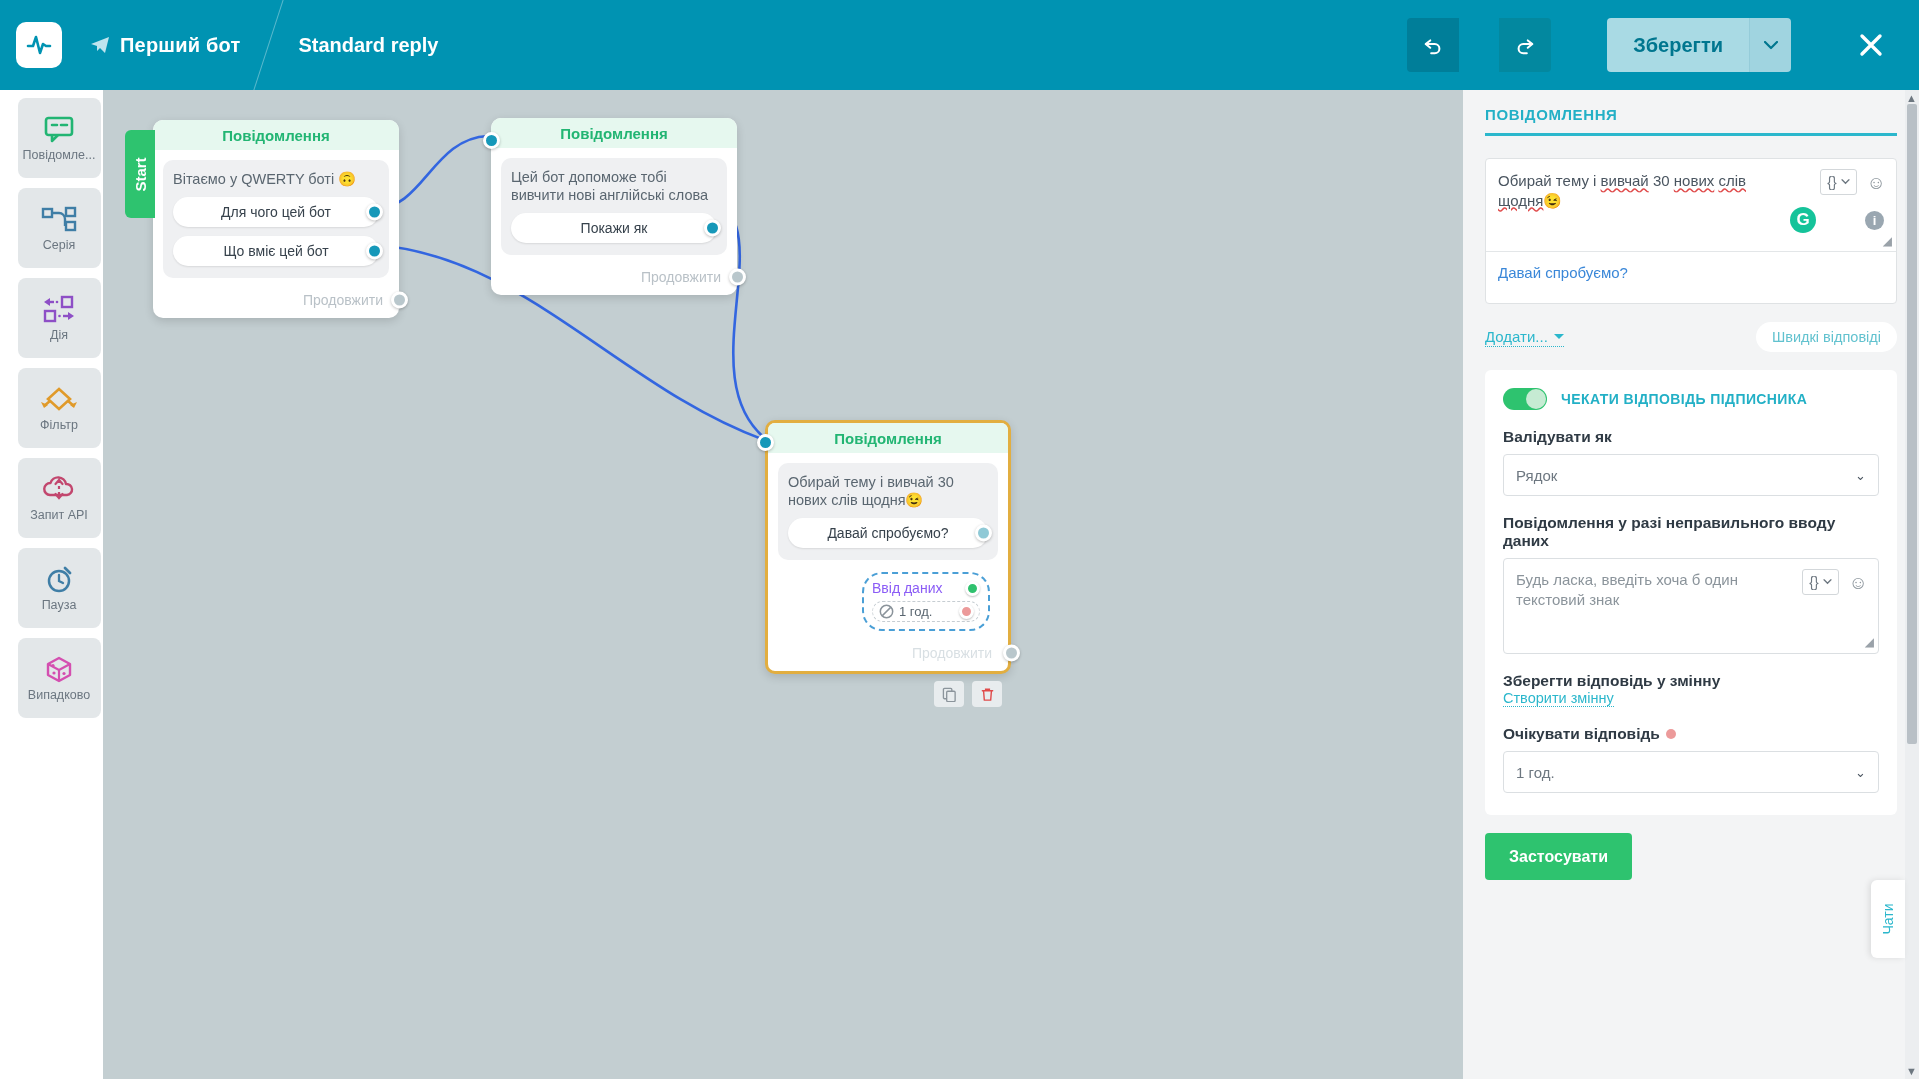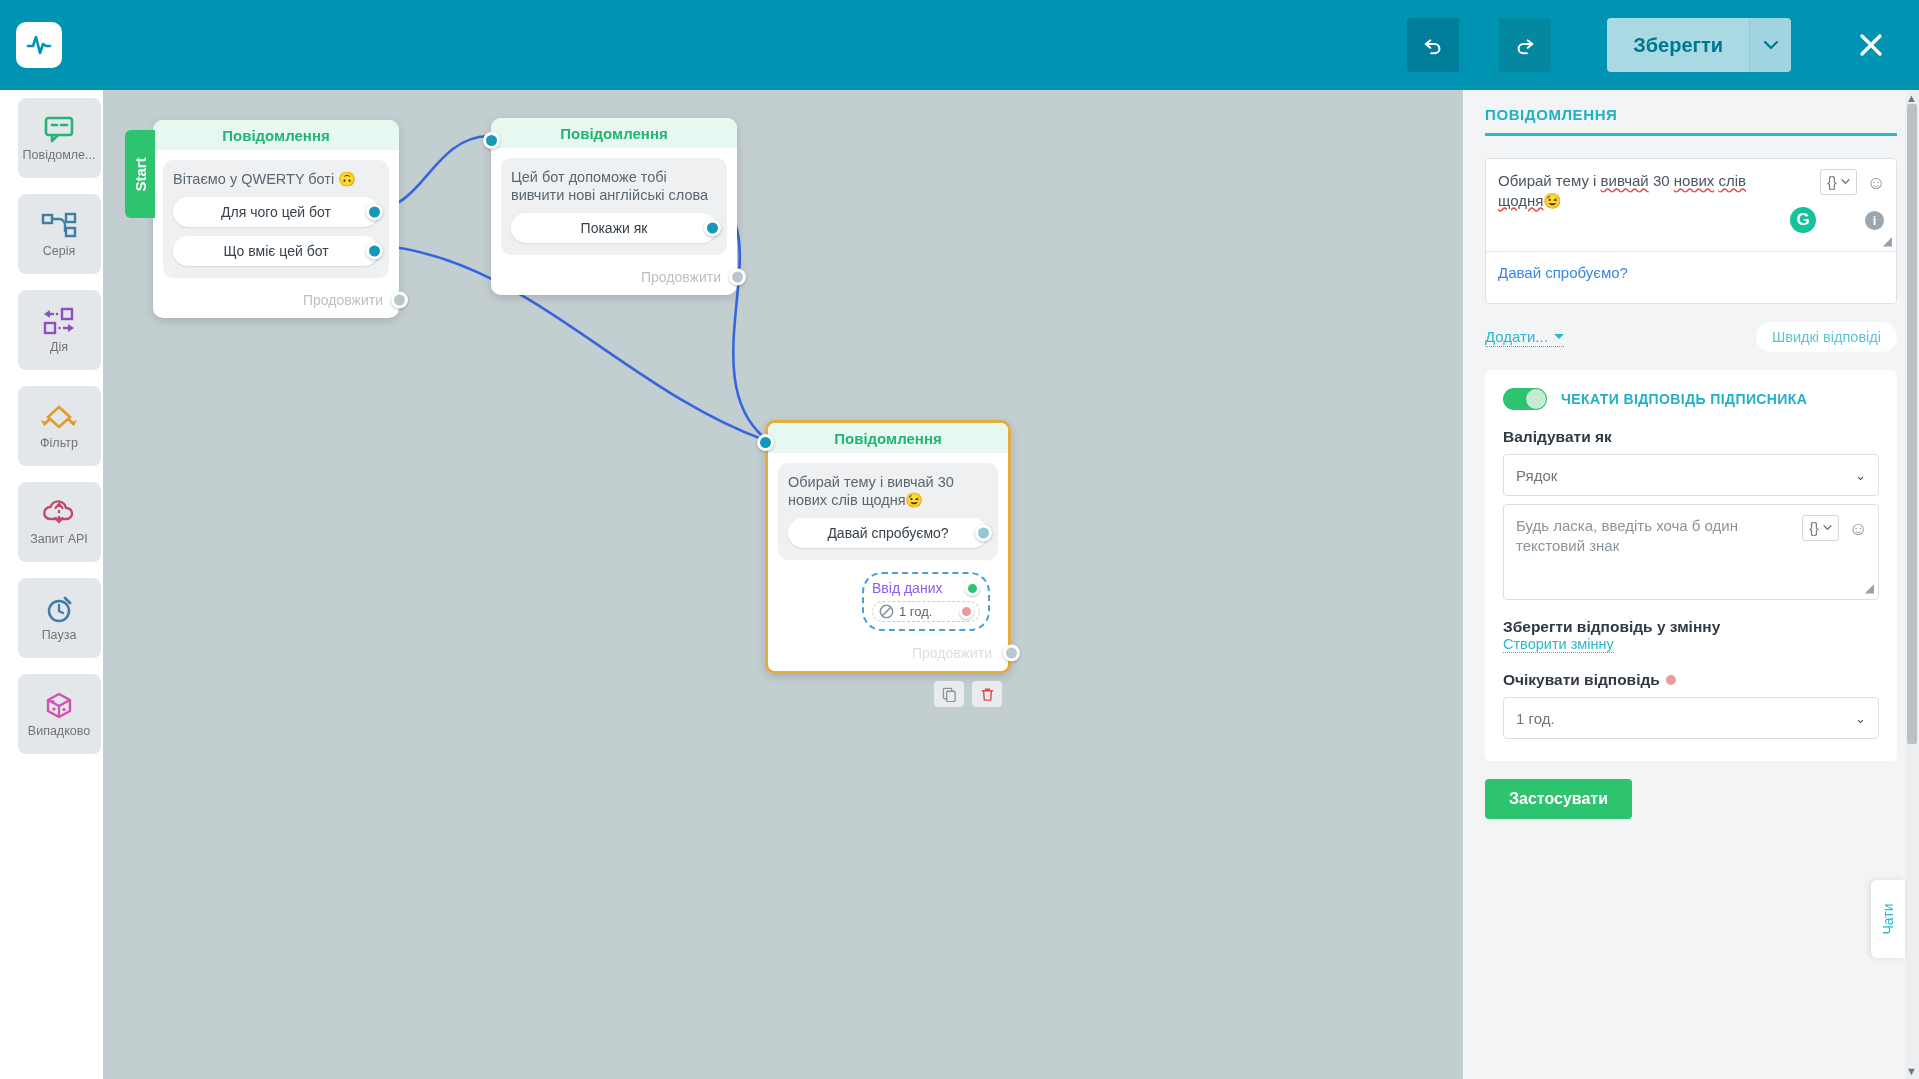--- a/index.html
+++ b/index.html
@@ -57,21 +57,21 @@
   .close-btn {
     background: transparent; border: none; cursor: pointer; color: #fff;
     width: 60px; height: 54px; display: flex; align-items: center; justify-content: center;
     margin-left: 10px;
   }
 
   
   .sidebar {
     position: absolute; left: 0; top: 90px; width: 118px; bottom: 0;
     background: #ffffff; padding-top: 8px; display: flex; flex-direction: column;
-    align-items: center; gap: 16px;
+    align-items: center; gap: 10px;
   }
   .side-item {
     width: 83px; height: 80px; background: #e3e7e9; border-radius: 8px;
     display: flex; flex-direction: column; align-items: center; justify-content: center;
     cursor: pointer; gap: 4px;
   }
   .side-label {
     font-size: 12.5px; color: #6b7680; white-space: nowrap;
     font-family: "Liberation Sans", sans-serif;
   }
@@ -227,21 +227,21 @@
   .ta-box {
     margin-top: 8px; border: 1px solid #dbdfe2; border-radius: 4px; min-height: 96px;
     background: #fff; position: relative; padding: 11px 96px 10px 12px;
     font-size: 15px; color: #8b949b; line-height: 1.35;
   }
   .label-row { display: flex; align-items: baseline; justify-content: space-between; margin-top: 18px; flex-direction: column; }
   .create-var { color: #2bb7cc; font-size: 14.5px; border-bottom: 1px dotted #2bb7cc; cursor: pointer; }
   .red-dot { display: inline-block; width: 10px; height: 10px; border-radius: 50%; background: #ec9a9a; margin-left: 6px; }
   .apply-btn {
     margin-top: 18px; background: #2ec36f; color: #fff; border: none; cursor: pointer;
-    border-radius: 4px; height: 40px; padding: 0 24px; font-size: 16px; font-weight: bold;
+    border-radius: 4px; height: 47px; padding: 0 24px; font-size: 16px; font-weight: bold;
     font-family: "Liberation Sans", sans-serif;
   }
 
   .panel-scroll {
     position: absolute; right: 0; top: 0; width: 14px; bottom: 0; background: #eceef0;
   }
   .panel-scroll .thumb { position: absolute; left: 2px; top: 14px; width: 10px; height: 640px; background: #b9c0c6; border-radius: 2px; }
   .scroll-arrow { position: absolute; left: 1px; color: #6d7780; font-size: 11px; }
 
   .chats-tab {
@@ -258,20 +258,32 @@
 
 <div id="app">
 
   <div class="topbar">
     <div class="logo-box">
       <svg width="28" height="28" viewBox="0 0 28 28">
         <path d="M3 15 H8 L11 6 L15 22 L18 13 L21 15 H25" stroke="#0093b2" stroke-width="2.6" fill="none" stroke-linecap="round" stroke-linejoin="round"></path>
       </svg>
     </div>
 
+    <div class="crumb-wrap">
+      <div class="crumb">
+        <span class="tg-icon">
+          <svg width="20" height="18" viewBox="0 0 20 18">
+            <path d="M1 8 L19 1 L15 17 L10 12 L7 15 L7 10 Z" fill="#bfe4ee"></path>
+          </svg>
+        </span>
+        <span>Перший бот</span>
+      </div>
+      <div class="crumb-sep"></div>
+      <div class="crumb-active">Standard reply</div>
+    </div>
 
     <div class="top-actions">
       <button class="icon-btn first">
         <svg width="22" height="22" viewBox="0 0 24 24">
           <path d="M9 7 L4 11 L9 15" stroke="#fff" stroke-width="2.2" fill="none" stroke-linecap="round" stroke-linejoin="round"></path>
           <path d="M4.5 11 H14 a5 5 0 0 1 0 10 H10" stroke="#fff" stroke-width="2.2" fill="none" stroke-linecap="round"></path>
         </svg>
       </button>
       <button class="icon-btn second">
         <svg width="22" height="22" viewBox="0 0 24 24">
@@ -517,20 +529,21 @@
         </div>
         <span class="toggle-label">ЧЕКАТИ ВІДПОВІДЬ ПІДПИСНИКА</span>
       </div>
 
       <div class="field-label">Валідувати як</div>
       <div class="select-box">
         <span>Рядок</span>
         <span class="caret">⌄</span>
       </div>
 
+      <div class="field-label">Повідомлення у разі неправильного вводу даних</div>
       <div class="ta-box">
         <span>Будь ласка, введіть хоча б один текстовий знак</span>
         <div class="editor-tools" style="top:10px; right:10px;">
           <button class="code-btn">
             <span>{}</span>
             <svg width="9" height="6" viewBox="0 0 10 7">
               <path d="M1 1 L5 5 L9 1" stroke="#6d7780" stroke-width="1.6" fill="none" stroke-linecap="round"></path>
             </svg>
           </button>
           <button class="emoji-btn">☺</button>

